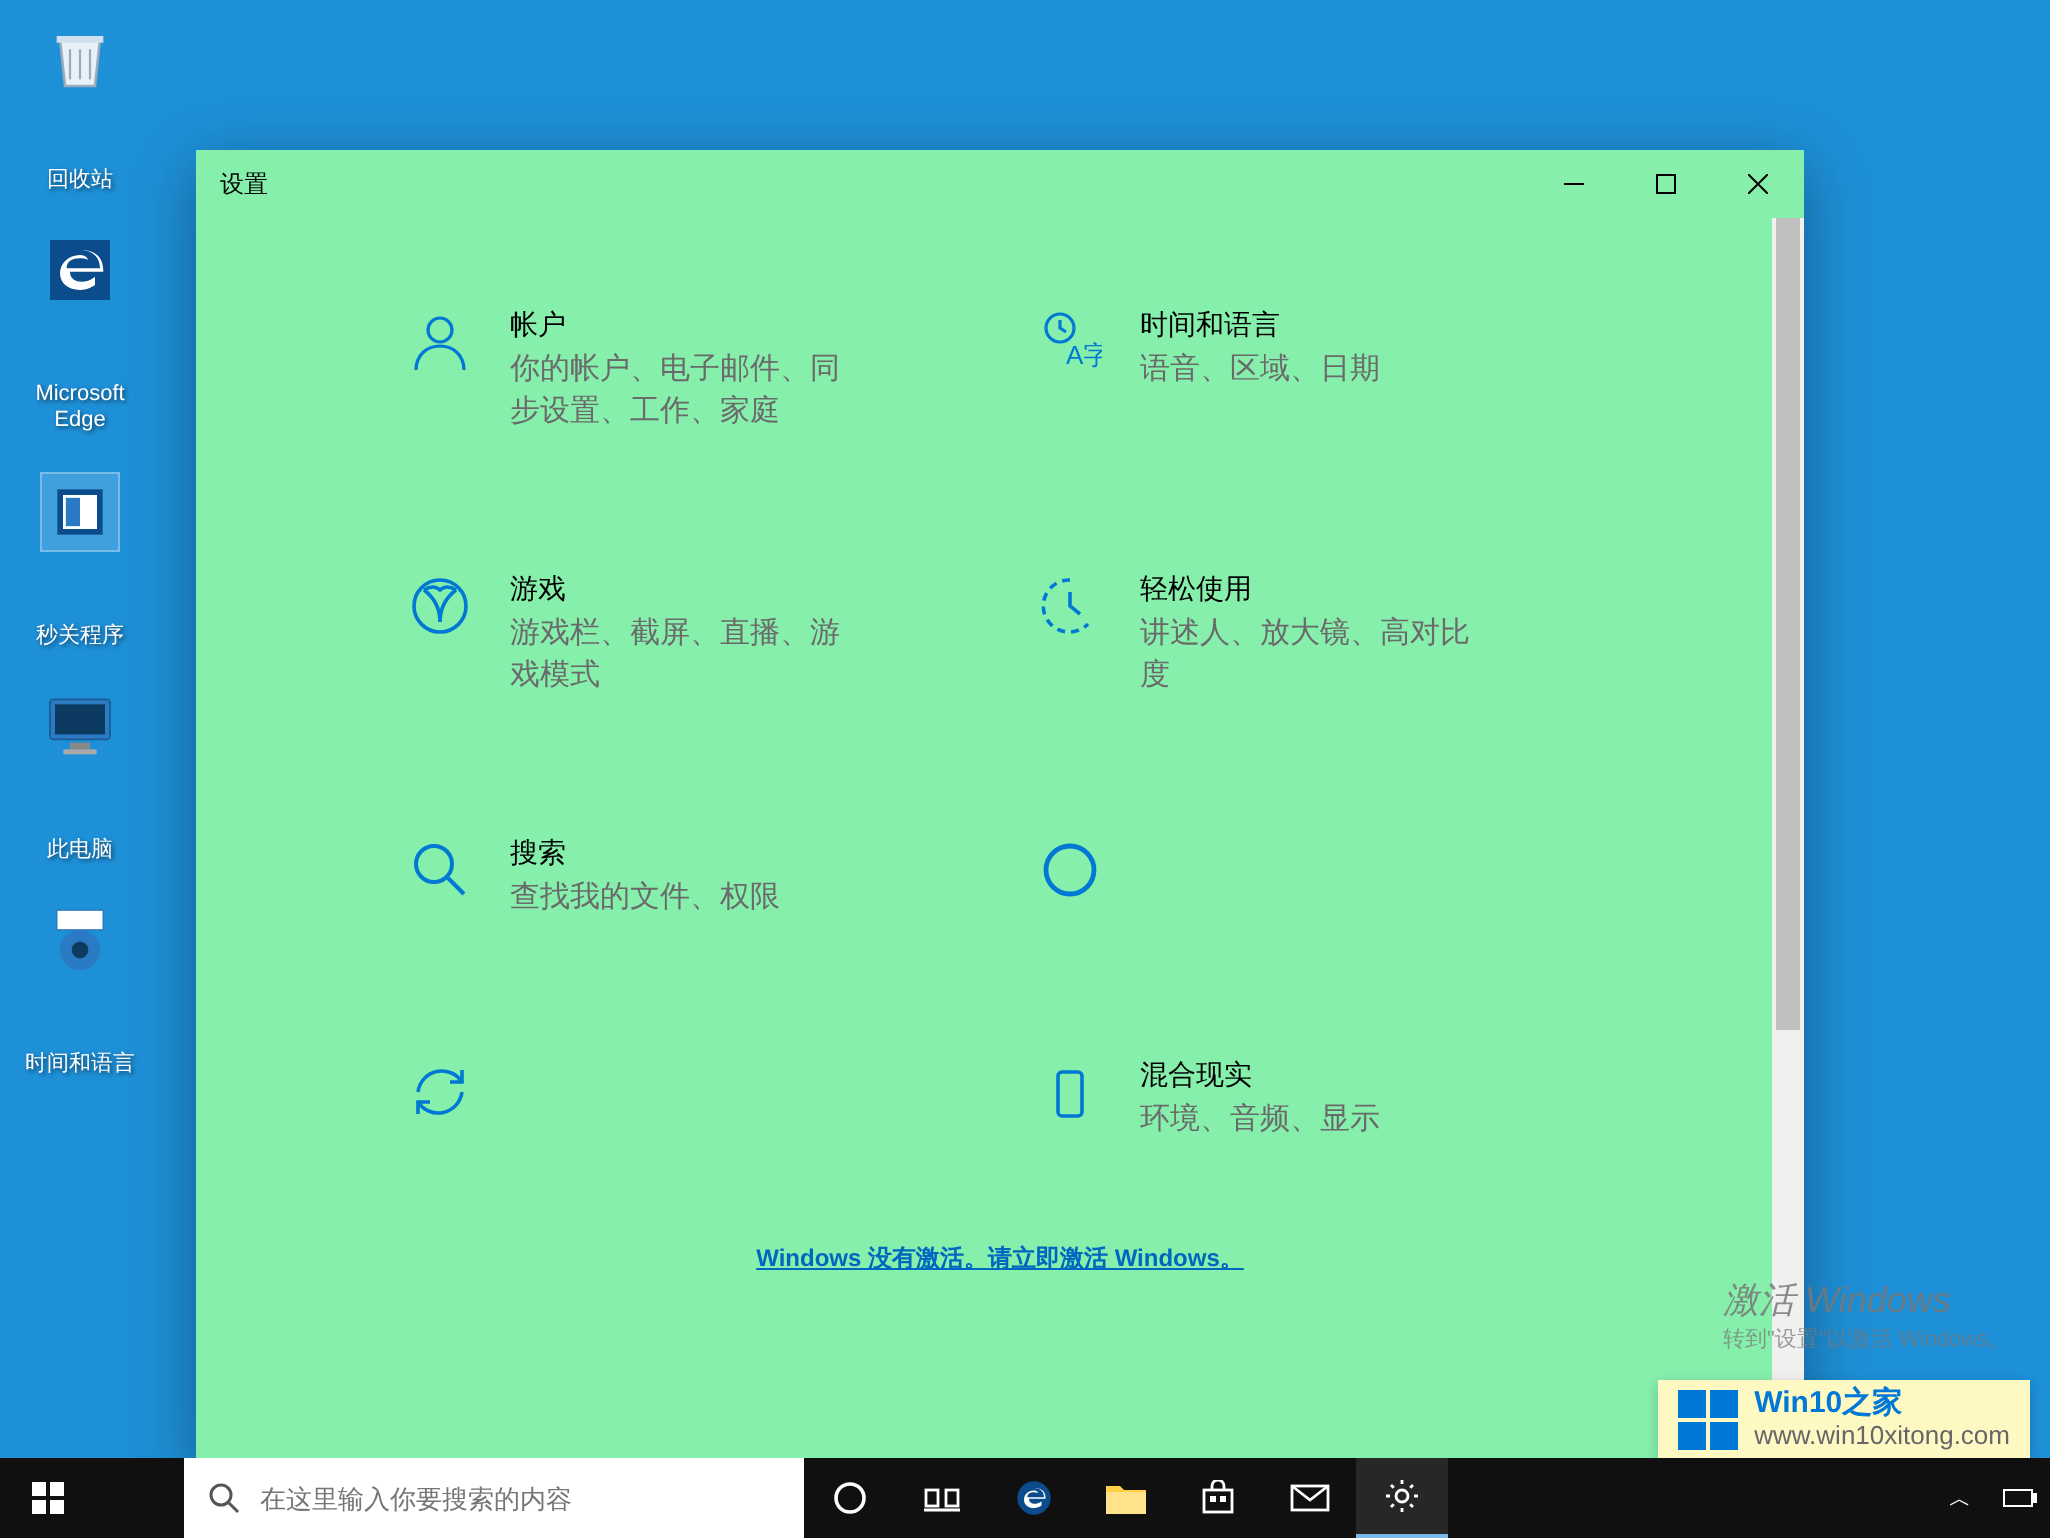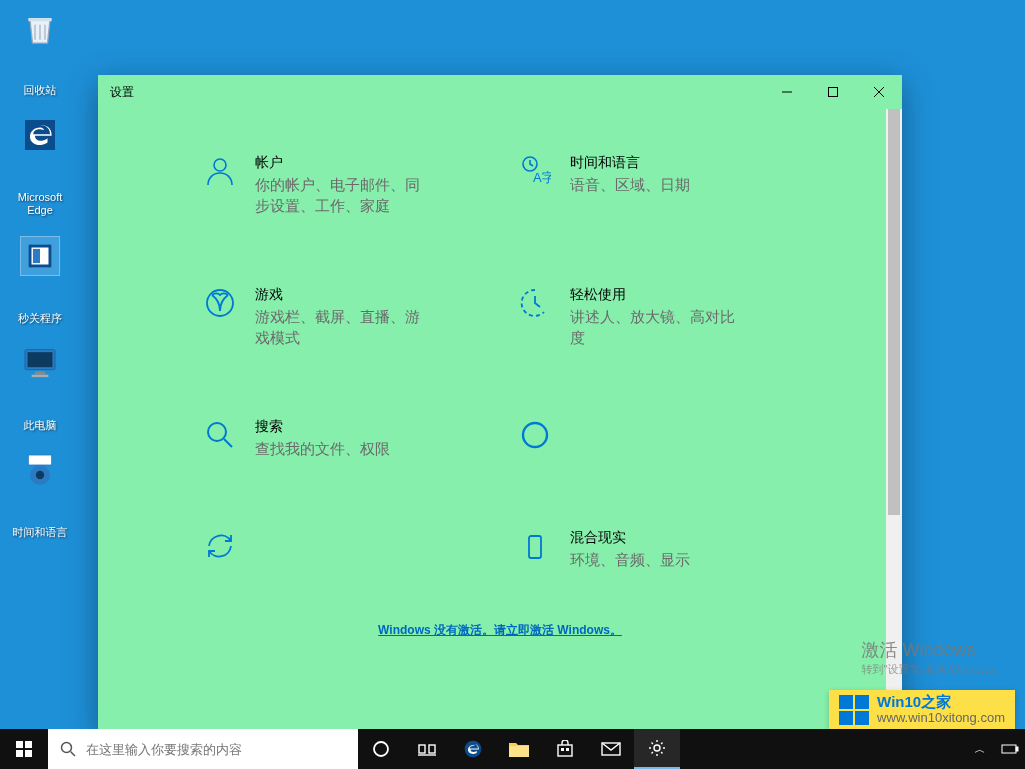--- a/index.html
+++ b/index.html
@@ -33,36 +33,36 @@
 .scrollbar .thumb { position: absolute; top: 0; left: 2px; right: 2px; height: 65%; background: #c0c0c0; }
 .scrollbar .arrow { position: absolute; left: 0; right: 0; height: 16px; display:flex; align-items:center; justify-content:center; color:#606060; font-size:9px;}
 .scrollbar .arrow.up { top: 0; }
 .scrollbar .arrow.down { bottom: 0; }
 
 .activation-link { text-align: center; margin-top: 40px; }
 .activation-link a { color: #0067c0; font-size: 12px; text-decoration: underline; font-weight: bold; }
 
 
 .watermark { position: absolute; right: 20px; bottom: 92px; text-align: left; color: rgba(120,120,120,0.8); }
-.watermark .line1 { font-size: 18px; color: rgba(120,120,120,0.85); }
+.watermark .line1 { font-size: 18px; color: rgba(120,120,120,0.85); font-style: italic; }
 .watermark .line2 { font-size: 11px; color: rgba(120,120,120,0.7); }
 
 
-.brand-logo { position: absolute; right: 10px; bottom: 40px; background: #fde047; padding: 4px 10px; display: flex; align-items: center; gap: 8px; box-shadow: 0 2px 6px rgba(0,0,0,0.2); }
+.brand-logo { position: absolute; right: 10px; bottom: 40px; background: #fef9c3; padding: 4px 10px; display: flex; align-items: center; gap: 8px; box-shadow: 0 2px 6px rgba(0,0,0,0.2); }
 .brand-logo .win-squares { display: grid; grid-template-columns: 14px 14px; grid-template-rows: 14px 14px; gap: 2px; }
 .brand-logo .win-squares div { background: #0078d7; }
 .brand-logo .text { display: flex; flex-direction: column; line-height: 1.1; }
 .brand-logo .text .top { font-size: 15px; font-weight: bold; color: #0078d7; }
 .brand-logo .text .bottom { font-size: 13px; color: #666; }
 
 
 .taskbar { position: absolute; bottom: 0; left: 0; right: 0; height: 40px; background: #101010; display: flex; align-items: center; color: #fff; }
 .taskbar .start { width: 48px; height: 40px; display: flex; align-items: center; justify-content: center; cursor: pointer; }
 .taskbar .start svg { width: 16px; height: 16px; fill: #fff; }
-.taskbar .search { display: flex; align-items: center; background: #fff; height: 40px; width: 310px; padding: 18px 12px; color: #555; }
+.taskbar .search { display: flex; align-items: center; background: #fff; height: 40px; width: 310px; padding: 18px 12px; color: #555; margin-left: 44px; }
 .taskbar .search svg { width: 16px; height: 16px; margin-right: 10px; }
 .taskbar .search input { border: none; outline: none; font-size: 13px; color: #555; flex: 1; background: transparent; }
 .taskbar .task-icons { display: flex; align-items: center; height: 40px; }
 .taskbar .task-icons .tico { width: 46px; height: 40px; display: flex; align-items: center; justify-content: center; cursor: pointer; }
 .taskbar .task-icons .tico.active { border-bottom: 2px solid #76b9ed; background: #272727; }
 .taskbar .tray { margin-left: auto; display: flex; align-items: center; height: 40px; }
 .taskbar .tray .tico { width: 30px; height: 40px; display:flex; align-items:center; justify-content:center; cursor:pointer; font-size: 11px; }
 </style>
 </head>
 <body>

